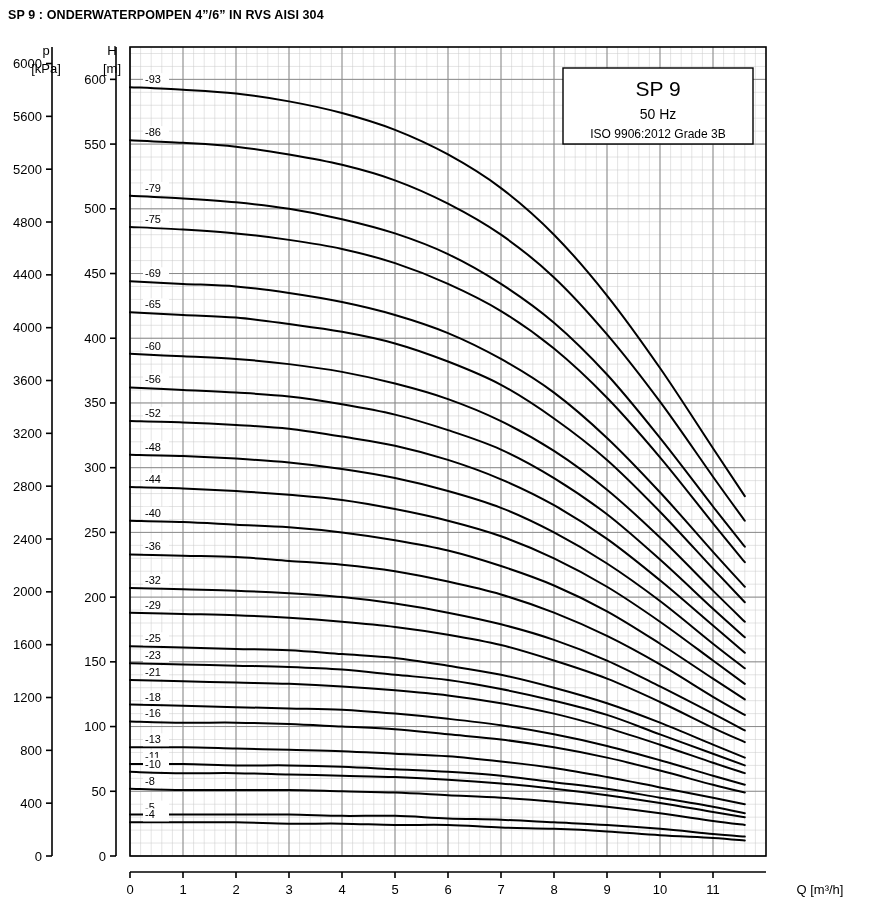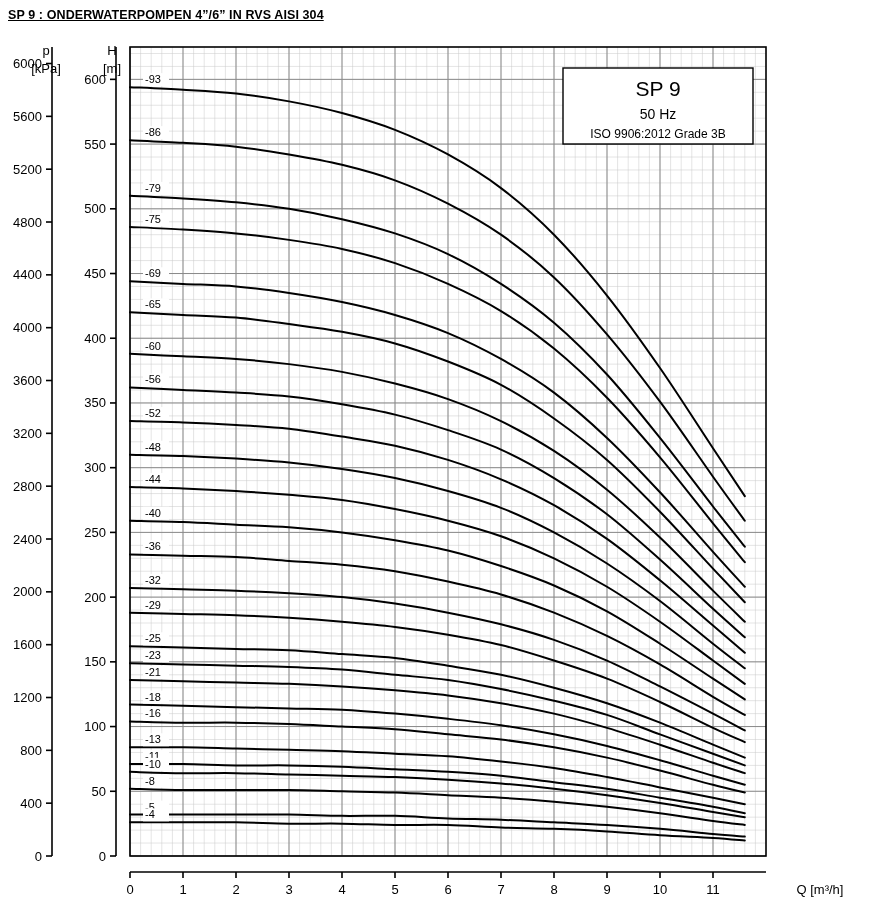--- a/index.html
+++ b/index.html
@@ -1,17 +1,17 @@
 <!DOCTYPE html>
 <html><head>
 <meta charset="utf-8">
 <style>
   html,body{margin:0;padding:0;background:#ffffff;}
   body{width:873px;height:900px;font-family:"Liberation Sans",sans-serif;color:#000;position:relative;overflow:hidden;}
-  #title{position:absolute;left:8px;top:8px;font-size:12.5px;font-weight:bold;letter-spacing:.1px;white-space:nowrap;text-decoration:underline;}
+  #title{position:absolute;left:8px;top:8px;font-size:12.5px;font-weight:bold;letter-spacing:.1px;white-space:nowrap;}
   #chart-area{position:absolute;left:0;top:28px;width:873px;height:872px;}
   svg{display:block;}
   .axlabel{font-size:13px;font-family:"Liberation Sans",sans-serif;}
   .tick{font-size:13px;font-family:"Liberation Sans",sans-serif;}
   .curvelabel{font-size:11px;font-family:"Liberation Sans",sans-serif;}
   .boxtitle{font-size:21px;font-family:"Liberation Sans",sans-serif;}
   .boxsub{font-size:14px;font-family:"Liberation Sans",sans-serif;}
   .boxsub2{font-size:12px;font-family:"Liberation Sans",sans-serif;}
 </style>
 </head>

